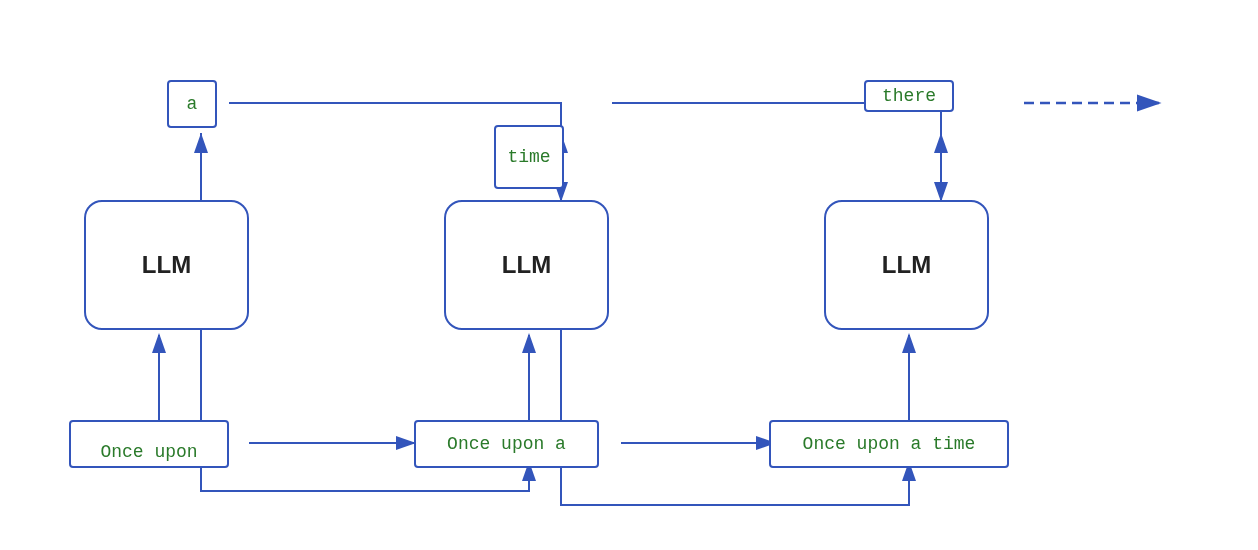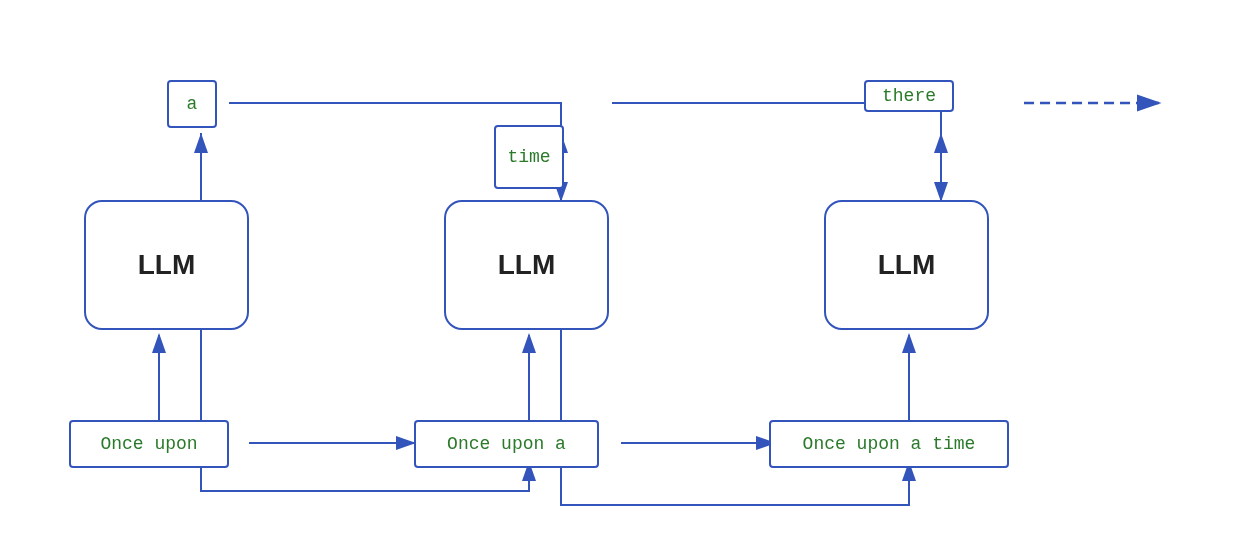--- a/index.html
+++ b/index.html
@@ -34,21 +34,21 @@
       align-items: center;
       justify-content: center;
       font-family: 'Courier New', Courier, monospace;
     }
 
     .llm-box {
       border: 2.5px solid #3355bb;
       border-radius: 18px;
       background: #fff;
       color: #222;
-      font-size: 28px;
+      font-size: 24px;
       font-family: Arial, sans-serif;
       font-weight: bold;
     }
 
     .token-box {
       border: 2px solid #3355bb;
       border-radius: 4px;
       background: #fff;
       color: #2a7a2a;
       font-size: 18px;
@@ -122,21 +122,21 @@
   </div>
 
   <div class="node-box token-box" style="left:465px; top:72px; min-width:70px; height:64px;margin-top:28px;">
     <span class="text-token">time</span>
   </div>
 
   <div class="node-box token-box" style="left:835px; top:55px; min-width:90px; height:32px;">
     <span class="text-token">there</span>
   </div>
 
-  <div class="node-box token-box" style="left:40px; top:395px; min-width:160px; height:48px;">
+  <div class="node-box token-box" style="left:40px; top:395px; min-width:160px; height:48px;align-items:flex-end;">
     <span class="text-token">Once upon</span>
   </div>
 
   <div class="node-box token-box" style="left:740px; top:395px; min-width:240px; height:48px;">
     <span class="text-token">Once upon a time</span>
   </div>
 
   <div class="node-box token-box" style="left:385px; top:395px; min-width:185px; height:48px;">
     <span class="text-token">Once upon a</span>
   </div>

